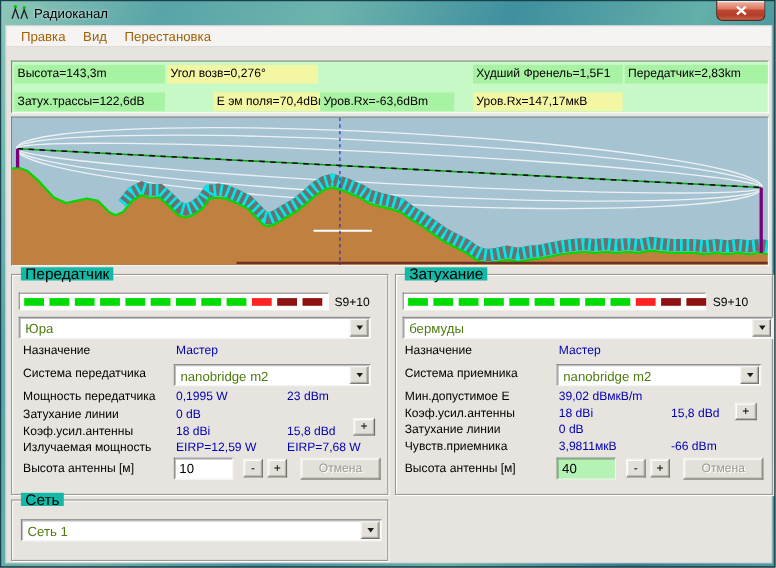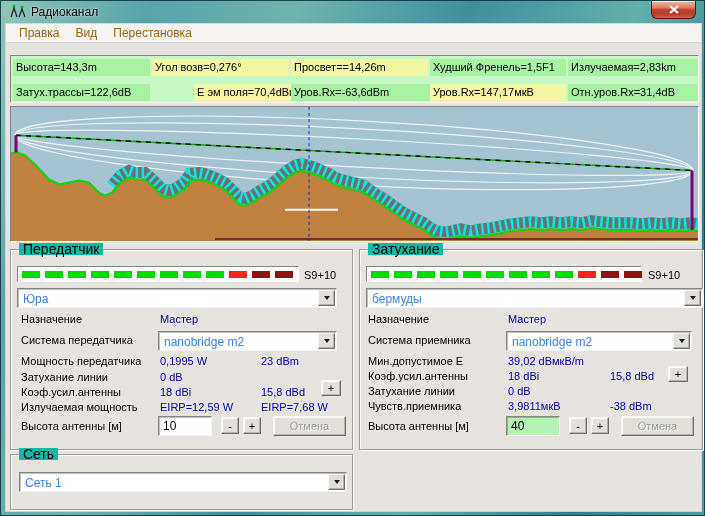--- a/index.html
+++ b/index.html
@@ -21,21 +21,21 @@
   .cell{position:absolute;height:17px;font-size:11px;line-height:17px;padding-left:3px;white-space:nowrap;color:#000;overflow:hidden}
   .chart-box{position:absolute;left:4px;top:82px;width:689px;height:136px;background:#a6c3d2}
   .chart-box svg{display:block;width:687px;height:134px}
   .group{position:absolute;border:1px solid #9d9a94;box-shadow:1px 1px 0 #ffffff,inset 1px 1px 0 #ffffff}
   .group-title{position:absolute;top:-7px;left:8px;background:#14b8a6;padding:0 4px;font-size:14px;color:#000;line-height:12px}
   .lbl{position:absolute;font-size:11px;color:#000;white-space:nowrap}
   .val{position:absolute;font-size:11px;color:#0000b0;white-space:nowrap}
   .meter{position:absolute;background:#fff;border:1px solid;border-color:#858585 #fdfdfd #fdfdfd #858585;display:flex;align-items:center;gap:5px;padding-left:4px}
   .seg{width:18px;height:7px;flex:none}
   .combo{position:absolute;background:#fff;border:1px solid;border-color:#848484 #f4f4f4 #f4f4f4 #848484;box-shadow:inset 1px 1px 0 rgba(0,0,0,.25)}
-  .combo-text{position:absolute;left:5px;top:3px;font-size:12px;color:#3b82f6;white-space:nowrap}
+  .combo-text{position:absolute;left:5px;top:3px;font-size:12px;color:#4d7c0f;white-space:nowrap}
   .combo-btn{position:absolute;right:1px;top:1px;bottom:1px;width:17px;background:#e3e0da;border:1px solid;border-color:#f6f5f2 #716e69 #716e69 #f6f5f2;box-shadow:inset -1px -1px 0 #b5b2ac;display:flex;align-items:center;justify-content:center;cursor:pointer}
   .arrow-down{width:0;height:0;border-left:3px solid transparent;border-right:3px solid transparent;border-top:4px solid #1a1a1a}
   .tfield{position:absolute;background:#fff;border:1px solid;border-color:#848484 #f4f4f4 #f4f4f4 #848484;box-shadow:inset 1px 1px 0 rgba(0,0,0,.25);font-family:"Liberation Sans",sans-serif;font-size:12px;padding:1px 4px;color:#000}
   .btn{position:absolute;background:#e3e0da;border:1px solid;border-color:#f6f5f2 #716e69 #716e69 #f6f5f2;box-shadow:inset -1px -1px 0 #b5b2ac,inset 1px 1px 0 #fff;font-size:11px;color:#000;display:flex;align-items:center;justify-content:center;cursor:pointer}
   .btn.disabled{color:#9d9a95;text-shadow:1px 1px 0 #fff;cursor:default}
 </style>
 </head>
 <body>
 
 <div class="window">
@@ -59,28 +59,26 @@
   <div class="client">
     <div class="menubar">
       <span class="menu-item">Правка</span>
       <span class="menu-item">Вид</span>
       <span class="menu-item">Перестановка</span>
     </div>
 
     <div class="info-panel sunken">
       <span class="cell" style="left: 2px; top: 3px; width: 137px; background: rgb(168, 242, 164);">Высота=143,3m</span>
       <span class="cell" style="left: 141px; top: 3px; width: 137px; background: rgb(243, 246, 162);">Угол возв=0,276°</span>
-      <span class="cell" style="left: 280px; top: 3px; width: 137px; background: rgb(243, 246, 162);">Просвет==14,26m</span>
       <span class="cell" style="left: 419px; top: 3px; width: 136px; background: rgb(168, 242, 164);">Худший Френель=1,5F1</span>
-      <span class="cell" style="left: 557px; top: 3px; width: 130px; background: rgb(168, 242, 164);">Излучаемая=2,83km</span>
+      <span class="cell" style="left: 557px; top: 3px; width: 130px; background: rgb(168, 242, 164);">Передатчик=2,83km</span>
       <span class="cell" style="left: 2px; top: 28px; width: 137px; background: rgb(168, 242, 164);">Затух.трассы=122,6dB</span>
       <span class="cell" style="left: 141px; top: 28px; width: 148px; background: rgb(243, 246, 162); margin-left: 42px;">Е эм поля=70,4dBмкВ/m</span>
-      <span class="cell" style="left: 280px; top: 28px; width: 139px; background: rgb(168, 242, 164);">Уров.Rx=-63,6dBm</span>
+      <span class="cell" style="left: 280px; top: 28px; width: 122px; background: rgb(168, 242, 164);">Уров.Rx=-63,6dBm</span>
       <span class="cell" style="left: 419px; top: 28px; width: 136px; background: rgb(243, 246, 162);">Уров.Rx=147,17мкВ</span>
-      <span class="cell" style="left: 557px; top: 28px; width: 130px; background: rgb(168, 242, 164);">Отн.уров.Rx=31,4dB</span>
     </div>
 
     <div class="chart-box sunken">
       <svg id="profile-svg" preserveAspectRatio="none" viewBox="0 0 687 133">
           <rect x="0" y="0" width="687" height="133" fill="#a6c3d2"></rect>
           <ellipse cx="343" cy="45.5" rx="339.4527293434047" ry="14" fill="none" stroke="#edf1f4" stroke-width="1.2" transform="rotate(2.963850985712279 343 45.5)"></ellipse>
           <ellipse cx="343" cy="45.5" rx="339.4527293434047" ry="24" fill="none" stroke="#edf1f4" stroke-width="1.2" transform="rotate(2.963850985712279 343 45.5)"></ellipse>
           <ellipse cx="343" cy="45.5" rx="339.4527293434047" ry="32" fill="none" stroke="#edf1f4" stroke-width="1.2" transform="rotate(2.963850985712279 343 45.5)"></ellipse>
           <polygon points="0,46 6,45 14,48 24,57 38,72 49,77 58,75 68,73 78,75 88,85 94,88 101,85 109,75 118,70 124,72 134,72 143,80 151,88 158,90 164,88 173,82 179,73 188,72 194,73 204,77 214,82 224,92 229,97 234,98 241,95 249,90 258,85 268,77 276,70 284,65 291,63 298,65 304,67 311,70 318,73 324,77 334,80 343,82 353,85 363,92 373,98 383,105 393,112 403,117 413,122 420,127 426,130 433,131 440,130 450,128 460,130 470,128 480,127 490,125 500,123 510,122 520,121 530,122 540,121 550,122 560,121 570,122 580,120 590,121 600,122 610,122 620,122 630,123 640,122 650,123 660,122 670,123 680,122 687,123 687,133 0,133" fill="#c08040"></polygon>
           <polyline points="101,78 109,68 118,63 124,65 134,65 143,73 151,81 158,83 164,81 173,75 179,66 188,65 194,66 204,70 214,75 224,85 229,90 234,91 241,88 249,83 258,78 268,70 276,63 284,58 291,56 298,58 304,60 311,63 318,66 324,70 334,73 343,75 353,78 363,85 373,91 383,98 393,105 403,110 413,115 420,120 426,123 433,124 440,123 450,121 460,123 470,121 480,120 490,118 500,116 510,115 520,114 530,115 540,114 550,115 560,114 570,115 580,113 590,114 600,115 610,115 620,115 630,116 640,115 650,116 660,115 670,116 680,115 687,116" fill="none" stroke="#6f6f6f" stroke-width="11"></polyline>
@@ -182,21 +180,21 @@
       <span class="lbl" style="left:8px;top:105px">Мин.допустимое Е</span>
       <span class="val" style="left:148px;top:105px">39,02 dBмкВ/m</span>
       <span class="lbl" style="left:8px;top:120px">Коэф.усил.антенны</span>
       <span class="val" style="left:148px;top:120px">18 dBi</span>
       <span class="val" style="left:250px;top:120px">15,8 dBd</span>
       <div class="btn" style="left:308px;top:116px;width:20px;height:16px">+</div>
       <span class="lbl" style="left:8px;top:135px">Затухание линии</span>
       <span class="val" style="left:148px;top:135px">0 dB</span>
       <span class="lbl" style="left:8px;top:150px">Чувств.приемника</span>
       <span class="val" style="left:148px;top:150px">3,9811мкВ</span>
-      <span class="val" style="left:250px;top:150px">-38 dBm</span>
+      <span class="val" style="left:250px;top:150px">-66 dBm</span>
       <span class="lbl" style="left:8px;top:170px">Высота антенны [м]</span>
       <input class="tfield" style="left: 146px; top: 166px; width: 54px; height: 20px; background: rgb(181, 243, 181);" value="40">
       <div class="btn" style="left:209px;top:167px;width:18px;height:17px">-</div>
       <div class="btn" style="left:231px;top:167px;width:18px;height:17px">+</div>
       <div class="btn disabled" style="left:261px;top:166px;width:73px;height:20px">Отмена</div>
     </div>
 
     <div class="group" style="left:4px;top:430px;width:343px;height:56px">
       <span class="group-title">Сеть</span>
       <div class="combo" style="left:8px;top:17px;width:328px;height:20px">

